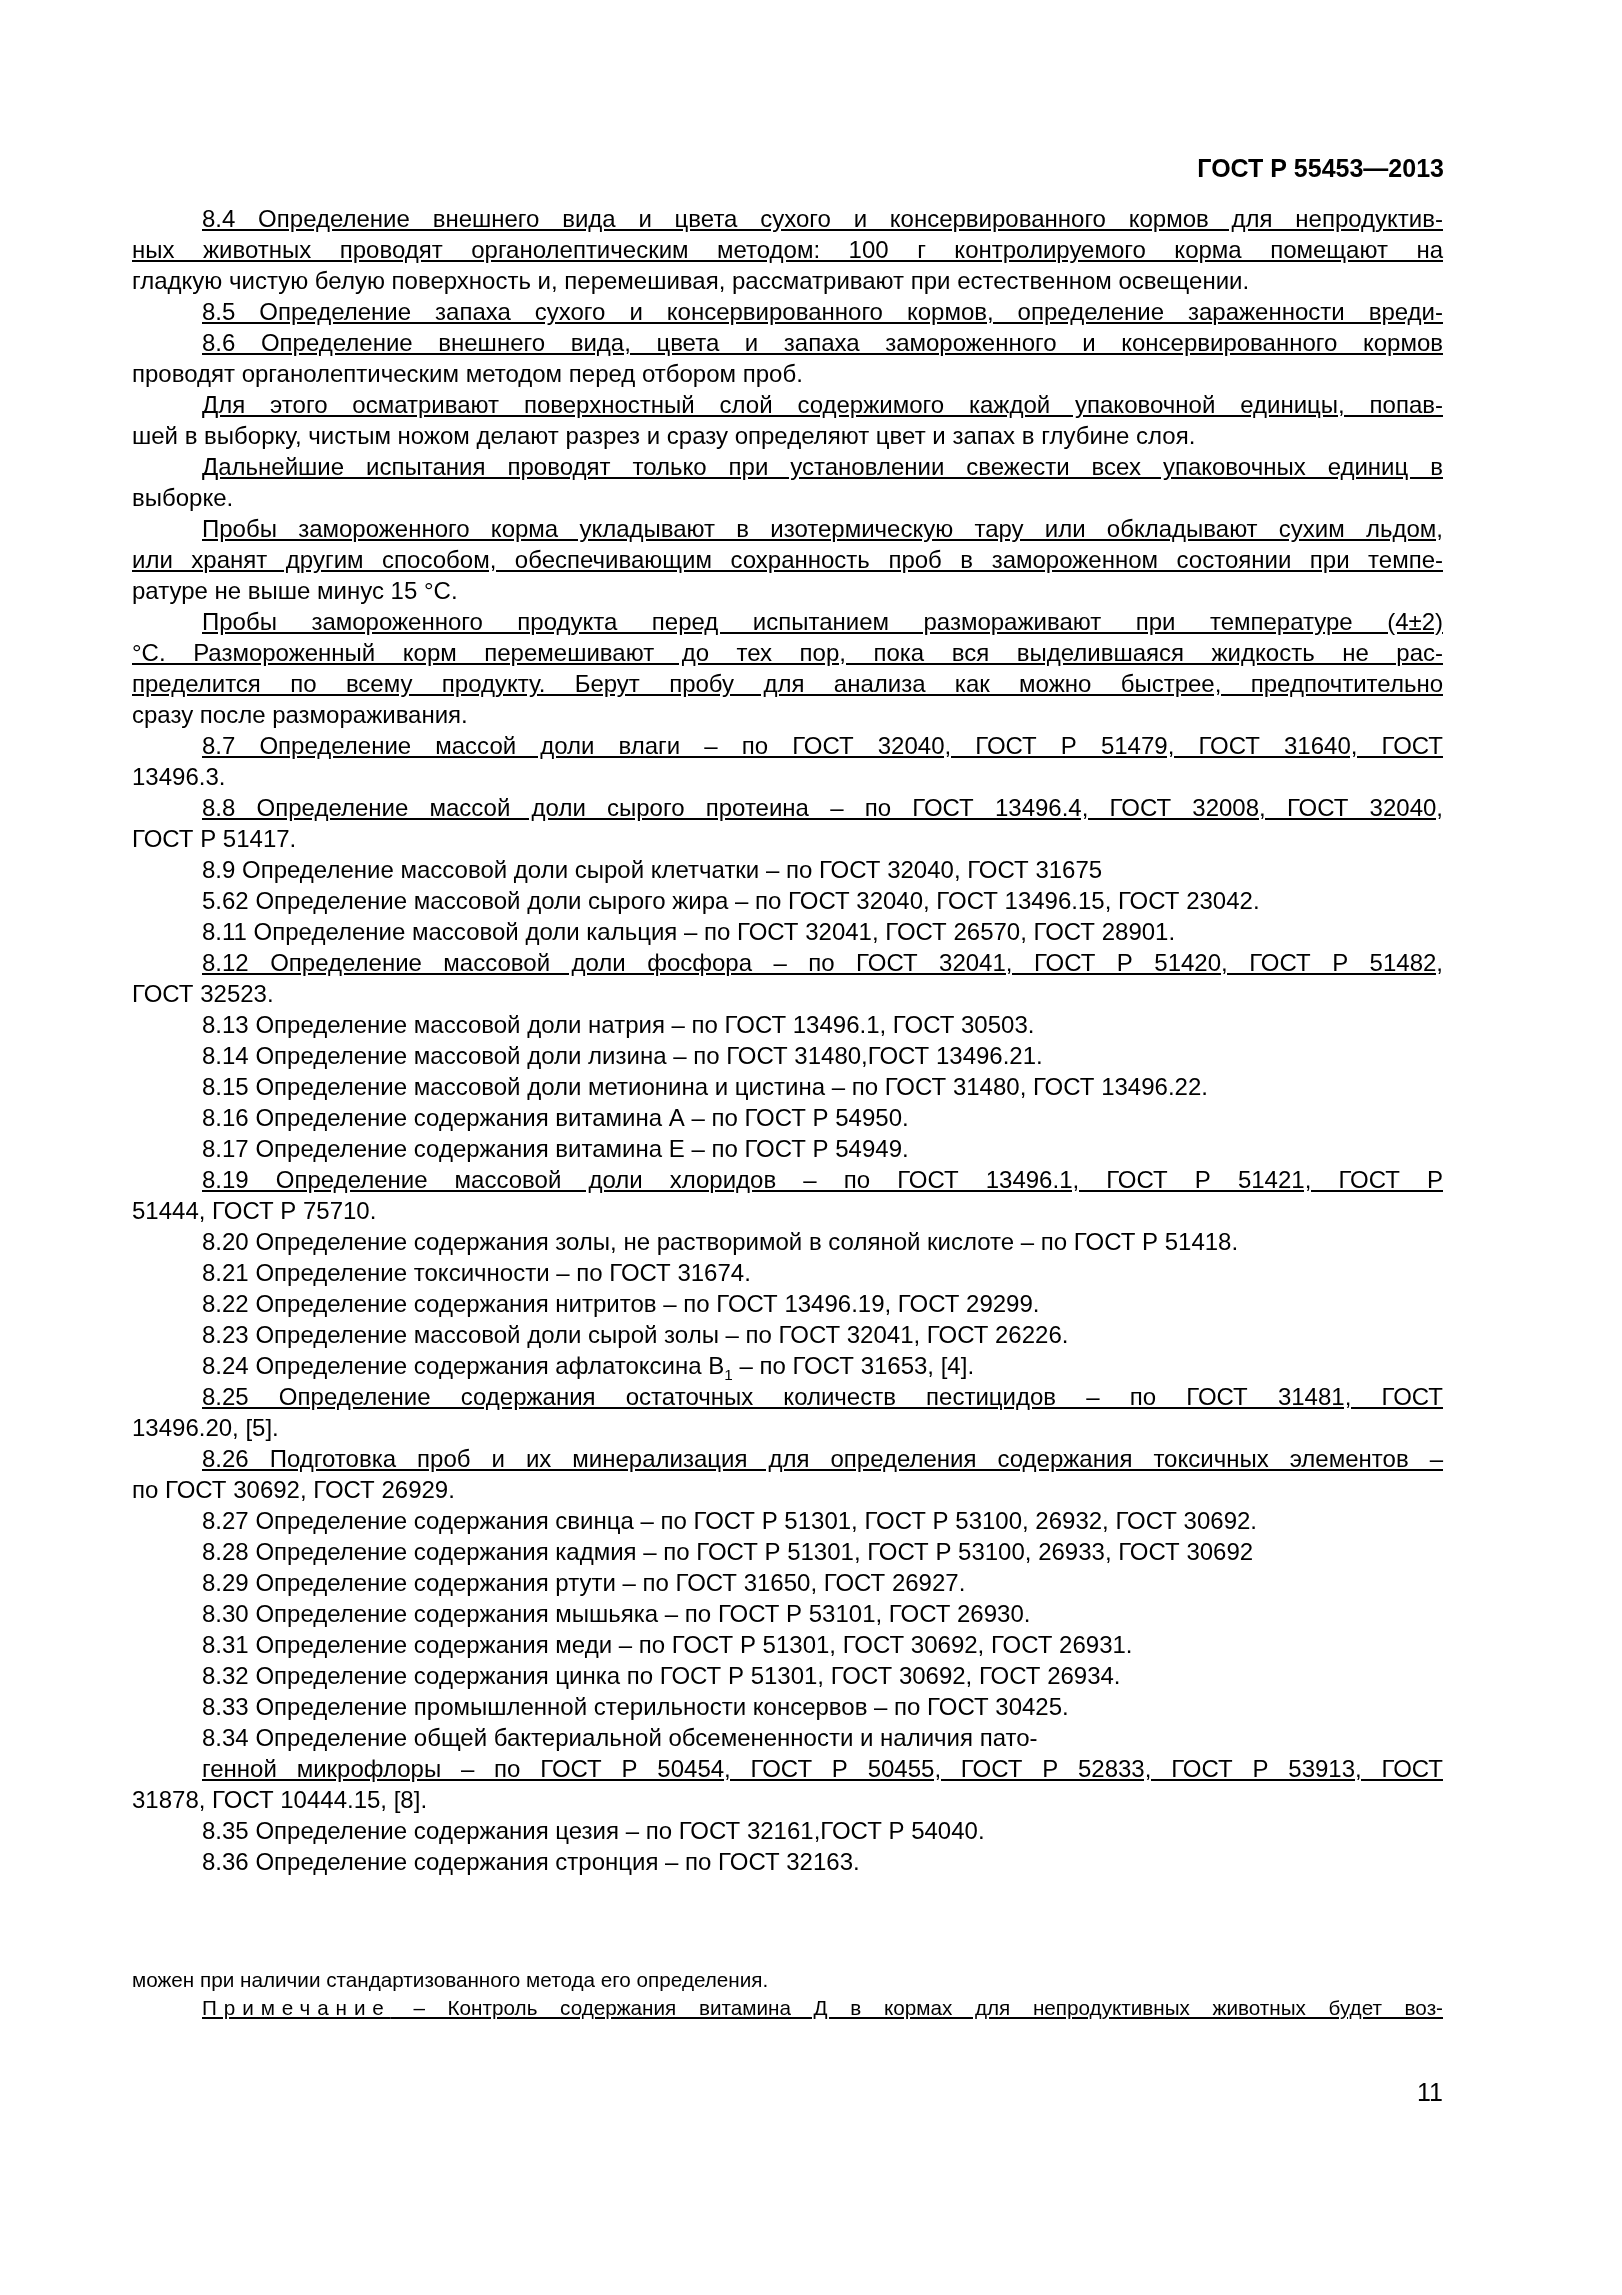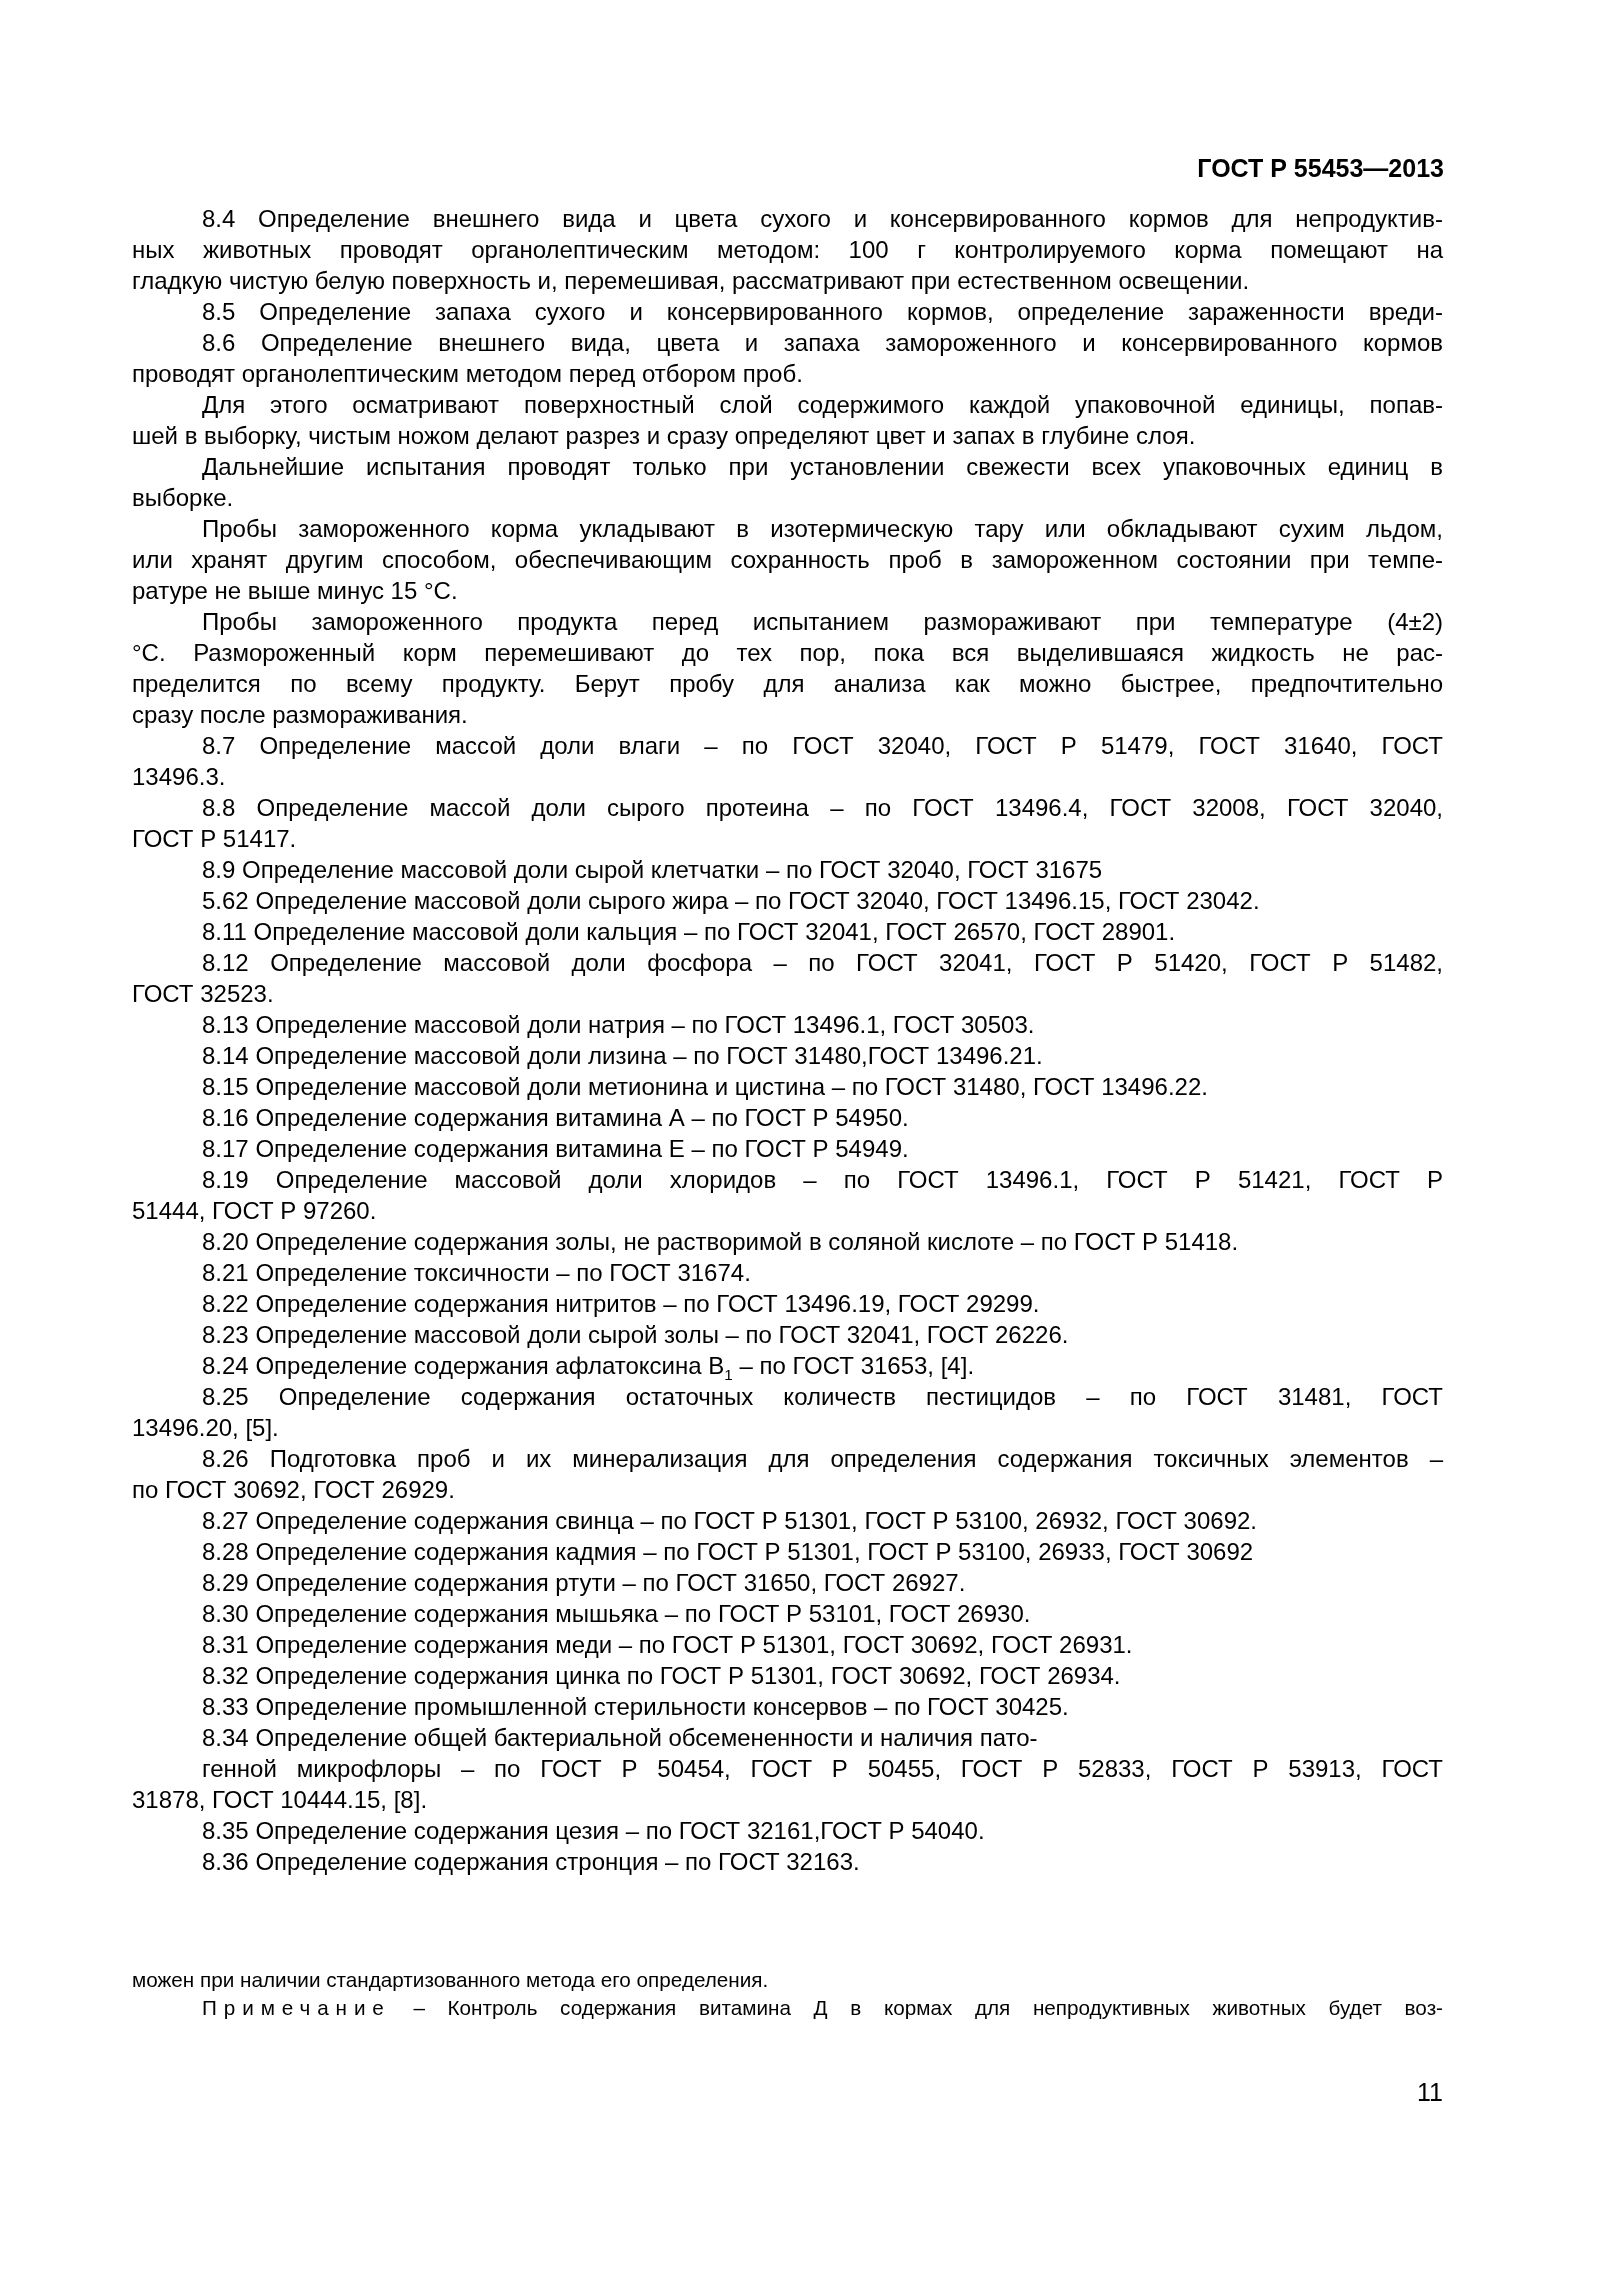--- a/index.html
+++ b/index.html
@@ -1,21 +1,21 @@
 <!DOCTYPE html>
 <html style="font-size:12.2px"><head>
 <meta charset="utf-8">
 <style>
   html, body { margin:0; padding:0; background:#ffffff; }
   body { width:1623px; height:2295px; position:relative; overflow:hidden; color:#000; }
   .page { position:absolute; left:0; top:0; width:1623px; height:2295px; background:#fff;margin-left:16px; }
   .hdr { position:absolute; right:195px; top:153px; font-family:"Liberation Sans", sans-serif; font-weight:bold; font-size:25px; line-height:31px; white-space:nowrap; }
   .body { position:absolute; left:116px; top:203px; width:1311px; font-family:"Liberation Sans", sans-serif; font-size:24px; }
   .ln { height:31px; line-height:31px; white-space:nowrap; overflow:visible; }
-  .j { text-align:justify; text-align-last:justify; white-space:normal; }
+  .j { text-align:justify; text-align-last:justify; white-space:normal;text-decoration:underline; }
   .ind { padding-left:70px; }
   .note { font-size:20.7px; }
   .note .sp { letter-spacing:6.9px; }
   .pnum { position:absolute; right:196px; top:2077px; font-family:"Liberation Sans", sans-serif; font-size:25px; line-height:31px;text-align:right; }
   sub { font-size:15.3px; line-height:0; }
 </style>
 </head>
 <body>
 
 <div class="page">
@@ -47,21 +47,21 @@
       <div class="ln ind"><span>5.62 Определение массовой доли сырого жира – по ГОСТ 32040, ГОСТ 13496.15, ГОСТ 23042.</span></div>
       <div class="ln ind"><span>8.11 Определение массовой доли кальция – по ГОСТ 32041, ГОСТ 26570, ГОСТ 28901.</span></div>
       <div class="ln j ind"><span>8.12 Определение массовой доли фосфора – по ГОСТ 32041, ГОСТ Р 51420, ГОСТ Р 51482,</span></div>
       <div class="ln"><span>ГОСТ 32523.</span></div>
       <div class="ln ind"><span>8.13 Определение массовой доли натрия – по ГОСТ 13496.1, ГОСТ 30503.</span></div>
       <div class="ln ind"><span>8.14 Определение массовой доли лизина – по ГОСТ 31480,ГОСТ 13496.21.</span></div>
       <div class="ln ind"><span>8.15 Определение массовой доли метионина и цистина – по ГОСТ 31480, ГОСТ 13496.22.</span></div>
       <div class="ln ind"><span>8.16 Определение содержания витамина А – по ГОСТ Р 54950.</span></div>
       <div class="ln ind"><span>8.17 Определение содержания витамина Е – по ГОСТ Р 54949.</span></div>
       <div class="ln j ind"><span>8.19 Определение массовой доли хлоридов – по ГОСТ 13496.1, ГОСТ Р 51421, ГОСТ Р</span></div>
-      <div class="ln"><span>51444, ГОСТ Р 97260.</span></div>
+      <div class="ln"><span>51444, ГОСТ Р 75710.</span></div>
       <div class="ln ind"><span>8.20 Определение содержания золы, не растворимой в соляной кислоте – по ГОСТ Р 51418.</span></div>
       <div class="ln ind"><span>8.21 Определение токсичности – по ГОСТ 31674.</span></div>
       <div class="ln ind"><span>8.22 Определение содержания нитритов – по ГОСТ 13496.19, ГОСТ 29299.</span></div>
       <div class="ln ind"><span>8.23 Определение массовой доли сырой золы – по  ГОСТ 32041, ГОСТ 26226.</span></div>
       <div class="ln ind"><span>8.24 Определение содержания афлатоксина В</span><sub>1</sub><span> – по ГОСТ 31653, [4].</span></div>
       <div class="ln j ind"><span>8.25 Определение содержания остаточных количеств пестицидов – по ГОСТ 31481, ГОСТ</span></div>
       <div class="ln"><span>13496.20, [5].</span></div>
       <div class="ln j ind"><span>8.26 Подготовка проб и их минерализация для определения содержания токсичных элементов –</span></div>
       <div class="ln"><span>по ГОСТ 30692, ГОСТ 26929.</span></div>
       <div class="ln ind"><span>8.27 Определение содержания свинца – по  ГОСТ Р 51301, ГОСТ Р 53100, 26932, ГОСТ 30692.</span></div>

